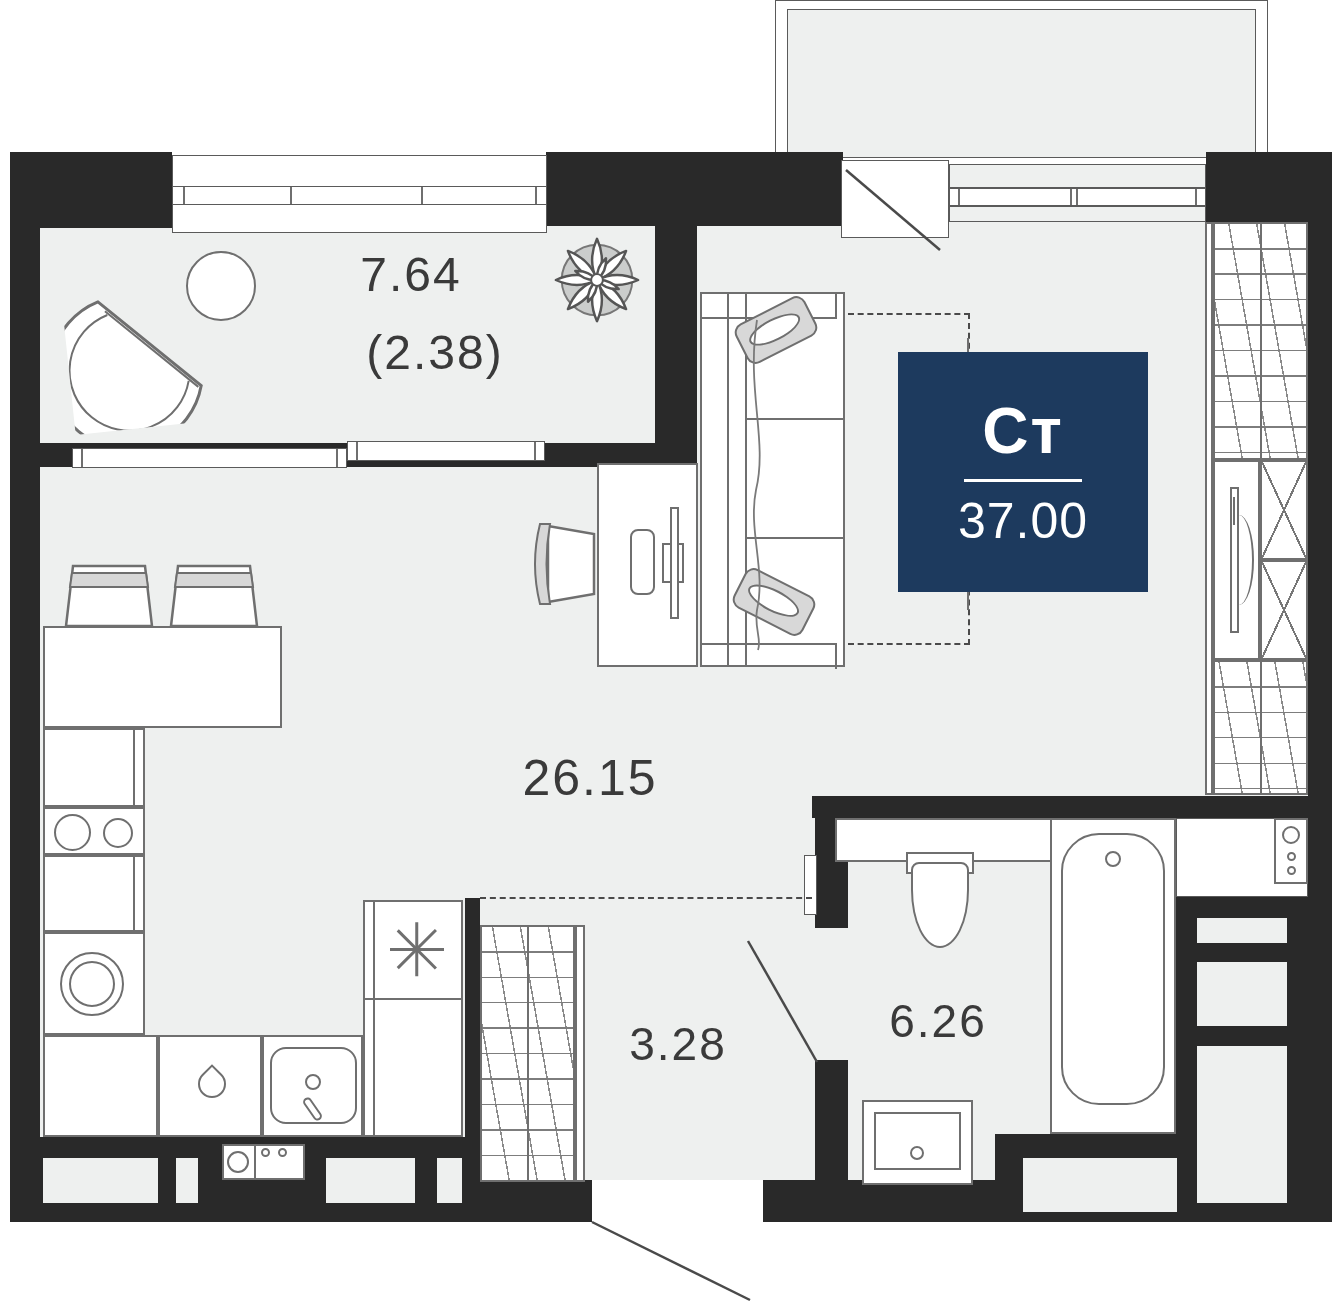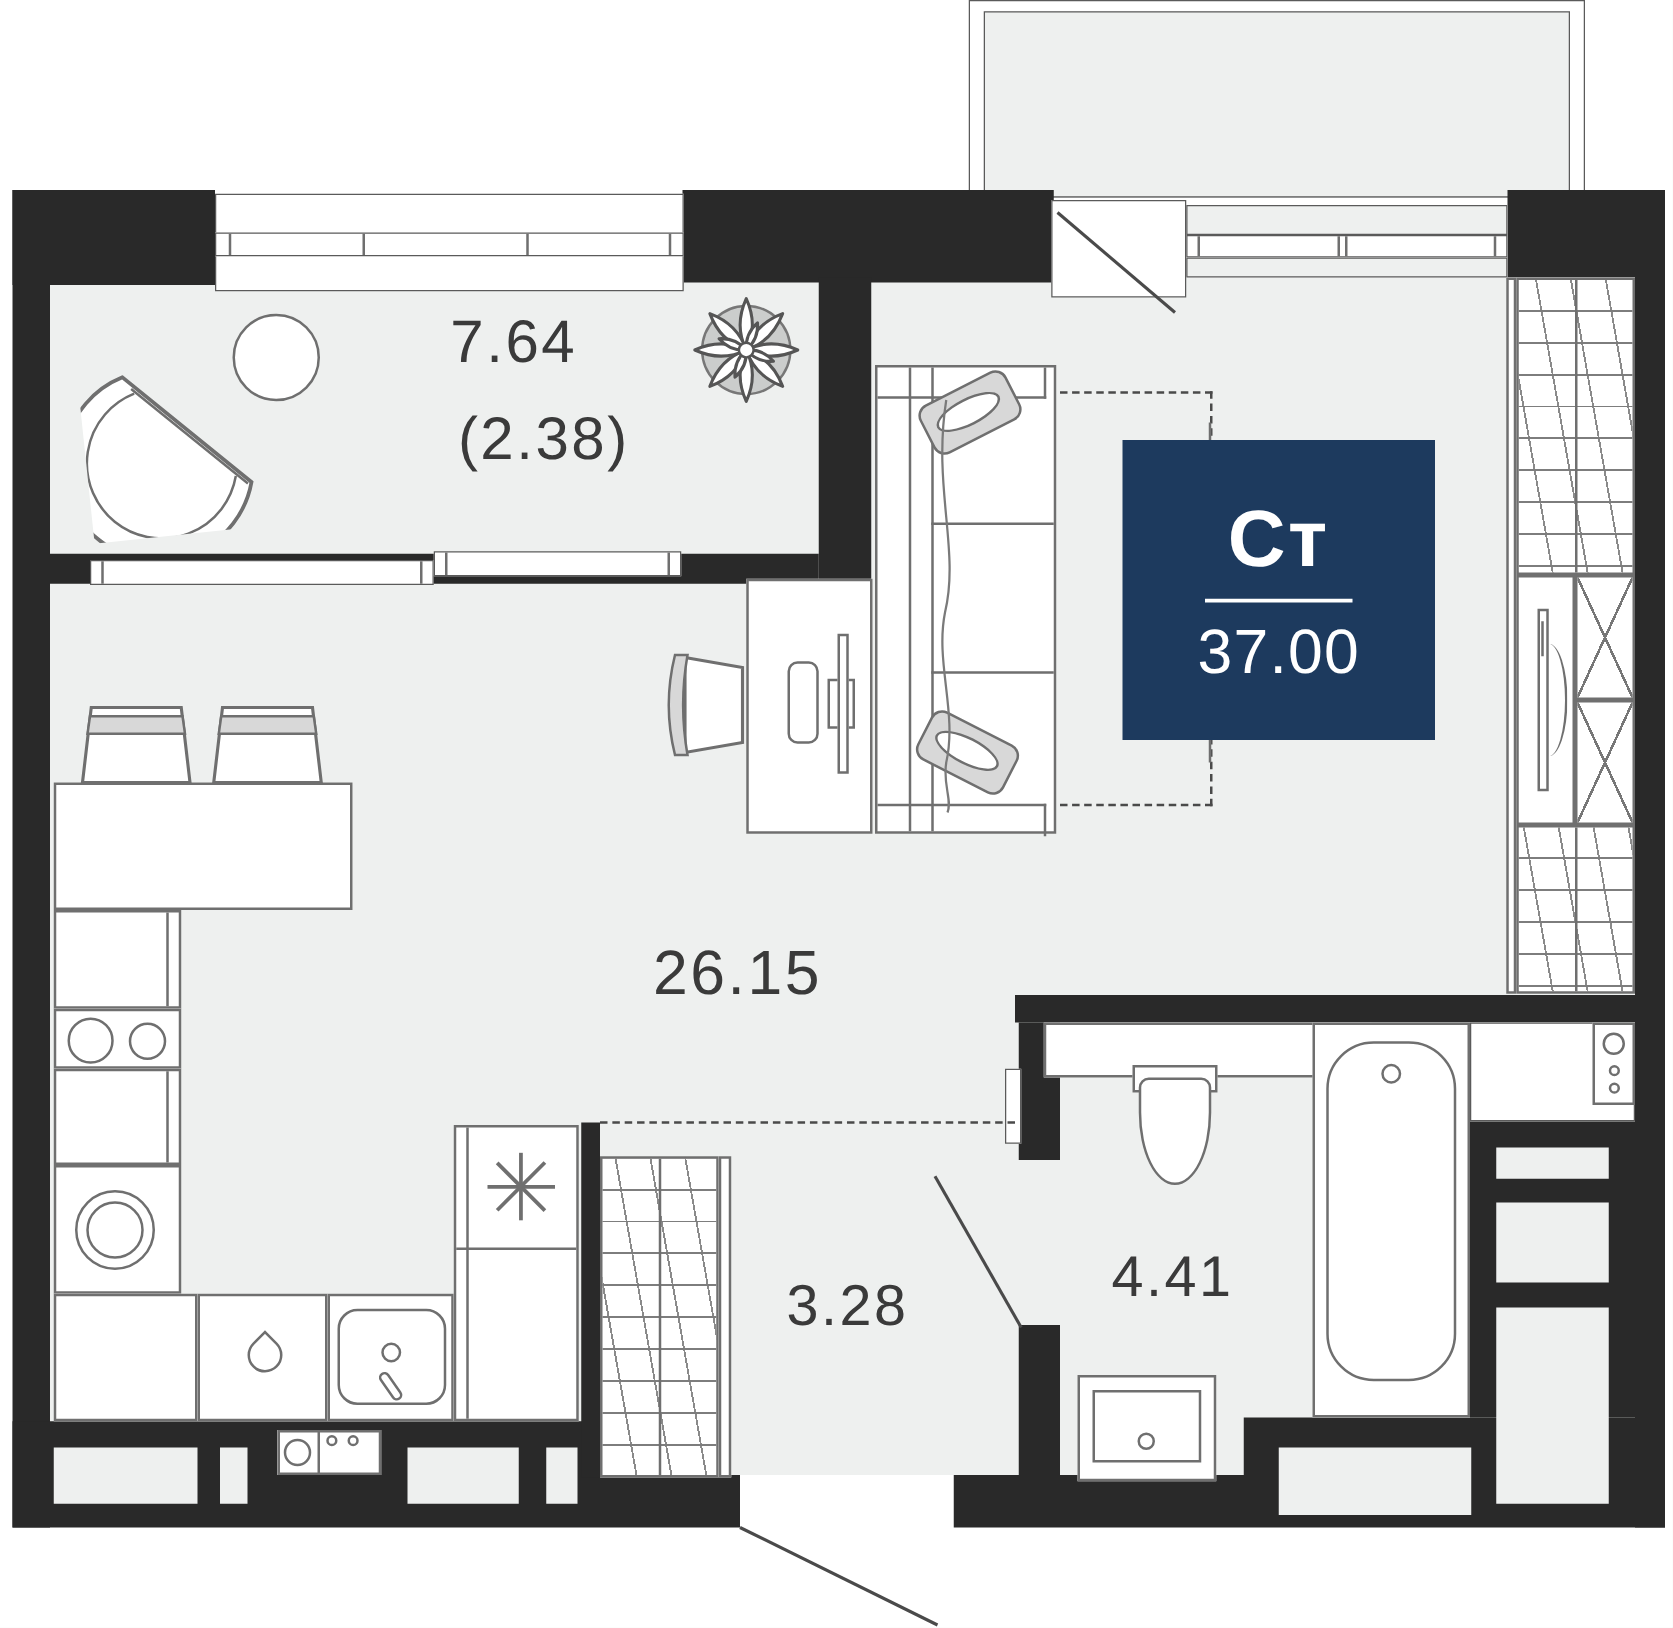--- a/index.html
+++ b/index.html
@@ -249,21 +249,21 @@
     <path d="M846,170 L940,250" stroke="#4a4a4a" stroke-width="2.5" fill="none"></path>
     <path d="M592,1222 L750,1300" stroke="#4a4a4a" stroke-width="2.5" fill="none"></path>
     <path d="M748,941 L817,1062" stroke="#4a4a4a" stroke-width="2.5" fill="none"></path>
     <path d="M757,320 C746,390 768,440 756,490 C748,530 766,570 757,610 C754,628 762,640 758,650" stroke="#7a7a7a" stroke-width="1.8" fill="none"></path>
   </svg>
 
   <div class="lbl" style="left:411px;top:274px;font-size:48px;">7.64</div>
   <div class="lbl" style="left:411px;top:352px;font-size:48px;margin-left:24px;">(2.38)</div>
   <div class="lbl" style="left:590px;top:778px;font-size:50px;">26.15</div>
   <div class="lbl" style="left:678px;top:1044px;font-size:46px;">3.28</div>
-  <div class="lbl" style="left:938px;top:1021px;font-size:46px;">4.41</div>
+  <div class="lbl" style="left:938px;top:1021px;font-size:46px;">6.26</div>
 
   <div class="badge">
     <div class="type">Ст</div>
     <div class="rule"></div>
     <div class="area">37.00</div>
   </div>
 
 </div>
 
 </body></html>

